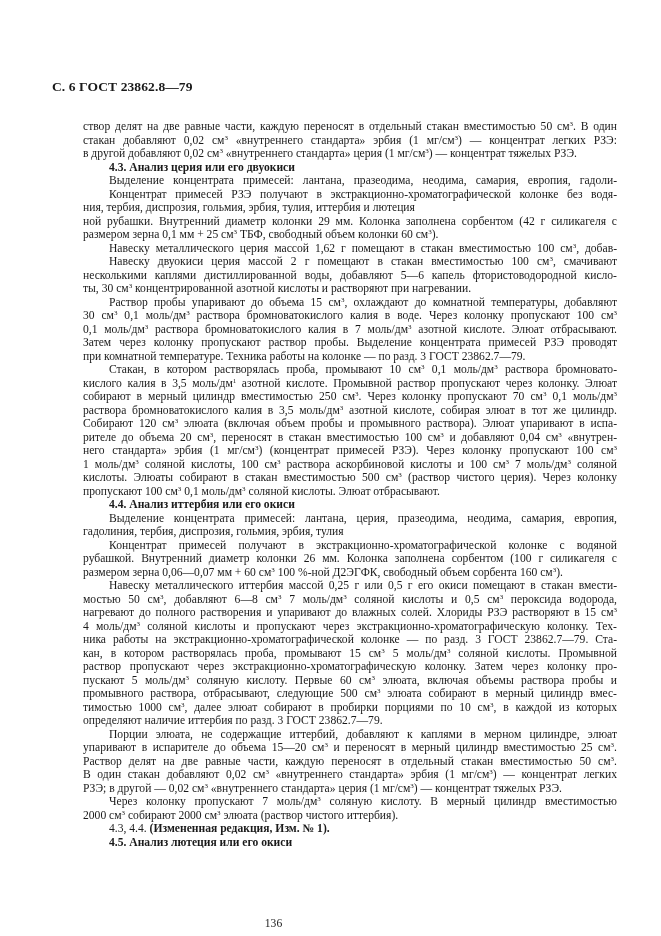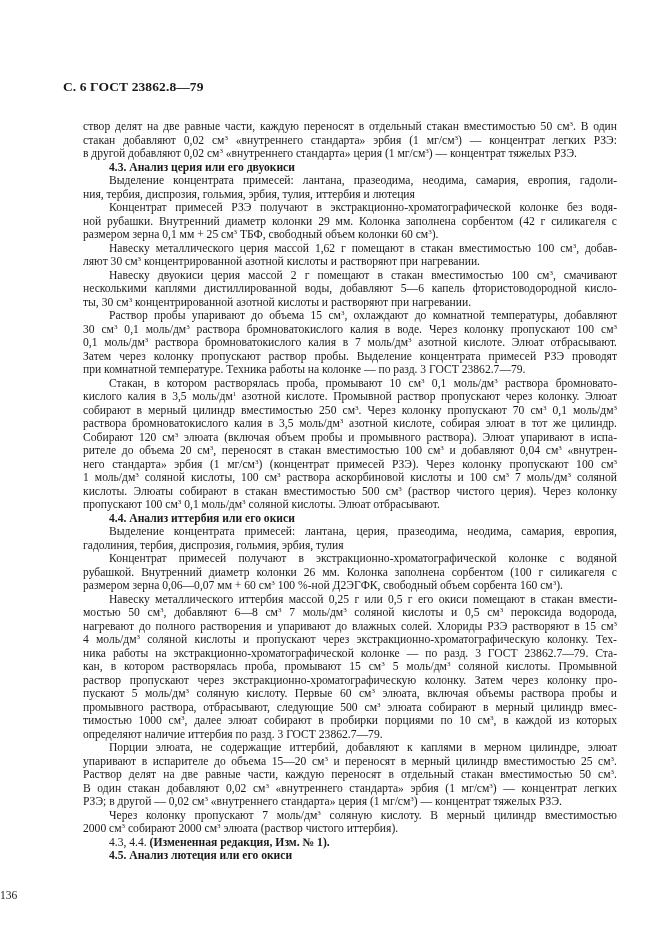--- a/index.html
+++ b/index.html
@@ -1,42 +1,41 @@
 <!DOCTYPE html>
 <html><head>
 <meta charset="utf-8">
 <style>
   html, body { margin:0; padding:0; background:#ffffff; }
   body { width:661px; height:936px; position:relative; overflow:hidden;
          font-family:"Liberation Serif","DejaVu Serif",serif; color:#1a1a1a; }
-  .header { position:absolute; left:63px; top:79px; font-weight:bold; font-size:13.5px; letter-spacing:0.1px; }
+  .header { position:absolute; left:52px; top:79px; font-weight:bold; font-size:13.5px; letter-spacing:0.1px; }
   .body { position:absolute; left:63px; top:120px; width:534px; font-size:11.6px; line-height:13.5px;margin-left:20px; }
   .ln { display:block; white-space:nowrap; height:13.5px; text-align:justify; text-align-last:justify; }
   .ln.last { text-align-last:left; }
   .ln.ind { padding-left:26px; }
   .ln.bold { font-weight:bold; }
   sup { font-size:7px; line-height:0; vertical-align:4px; }
-  .pageno { position:absolute; left:0; width:547px; top:889px; font-size:11.6px; }
+  .pageno { position:absolute; left:0; width:547px; top:917px; text-align:center; font-size:11.6px; }
 </style>
 </head>
 <body>
 
 <div class="header">С. 6 ГОСТ 23862.8—79</div>
 <div class="body" id="body">
     <div class="ln">створ делят на две равные части, каждую переносят в отдельный стакан вместимостью 50 см<sup>3</sup>. В один</div>
     <div class="ln">стакан добавляют 0,02 см<sup>3</sup> «внутреннего стандарта» эрбия (1 мг/см<sup>3</sup>) — концентрат легких РЗЭ:</div>
     <div class="ln last">в другой добавляют 0,02 см<sup>3</sup> «внутреннего стандарта» церия (1 мг/см<sup>3</sup>) — концентрат тяжелых РЗЭ.</div>
     <div class="ln ind bold last">4.3. Анализ церия или его двуокиси</div>
     <div class="ln ind">Выделение концентрата примесей: лантана, празеодима, неодима, самария, европия, гадоли-</div>
+    <div class="ln ind">Концентрат примесей РЗЭ получают в экстракционно-хроматографической колонке без водя-</div>
     <div class="ln last">ния, тербия, диспрозия, гольмия, эрбия, тулия, иттербия и лютеция</div>
-    <div class="ln ind">Концентрат примесей РЗЭ получают в экстракционно-хроматографической колонке без водя-</div>
     <div class="ln">ной рубашки. Внутренний диаметр колонки 29 мм. Колонка заполнена сорбентом (42 г силикагеля с</div>
     <div class="ln last">размером зерна 0,1 мм + 25 см<sup>3</sup> ТБФ, свободный объем колонки 60 см<sup>3</sup>).</div>
     <div class="ln ind">Навеску металлического церия массой 1,62 г помещают в стакан вместимостью 100 см<sup>3</sup>, добав-</div>
-    <div class="ln last">ляют 30 см<sup>3</sup> концентрированной азотной кислоты и растворяют при нагревании.</div>
     <div class="ln ind">Навеску двуокиси церия массой 2 г помещают в стакан вместимостью 100 см<sup>3</sup>, смачивают</div>
     <div class="ln">несколькими каплями дистиллированной воды, добавляют 5—6 капель фтористоводородной кисло-</div>
     <div class="ln last">ты, 30 см<sup>3</sup> концентрированной азотной кислоты и растворяют при нагревании.</div>
     <div class="ln ind">Раствор пробы упаривают до объема 15 см<sup>3</sup>, охлаждают до комнатной температуры, добавляют</div>
     <div class="ln">30 см<sup>3</sup> 0,1 моль/дм<sup>3</sup> раствора бромноватокислого калия в воде. Через колонку пропускают 100 см<sup>3</sup></div>
     <div class="ln">0,1 моль/дм<sup>3</sup> раствора бромноватокислого калия в 7 моль/дм<sup>3</sup> азотной кислоте. Элюат отбрасывают.</div>
     <div class="ln">Затем через колонку пропускают раствор пробы. Выделение концентрата примесей РЗЭ проводят</div>
     <div class="ln last">при комнатной температуре. Техника работы на колонке — по разд. 3 ГОСТ 23862.7—79.</div>
     <div class="ln ind">Стакан, в котором растворялась проба, промывают 10 см<sup>3</sup> 0,1 моль/дм<sup>3</sup> раствора бромновато-</div>
     <div class="ln">кислого калия в 3,5 моль/дм<sup>1</sup> азотной кислоте. Промывной раствор пропускают через колонку. Элюат</div>

